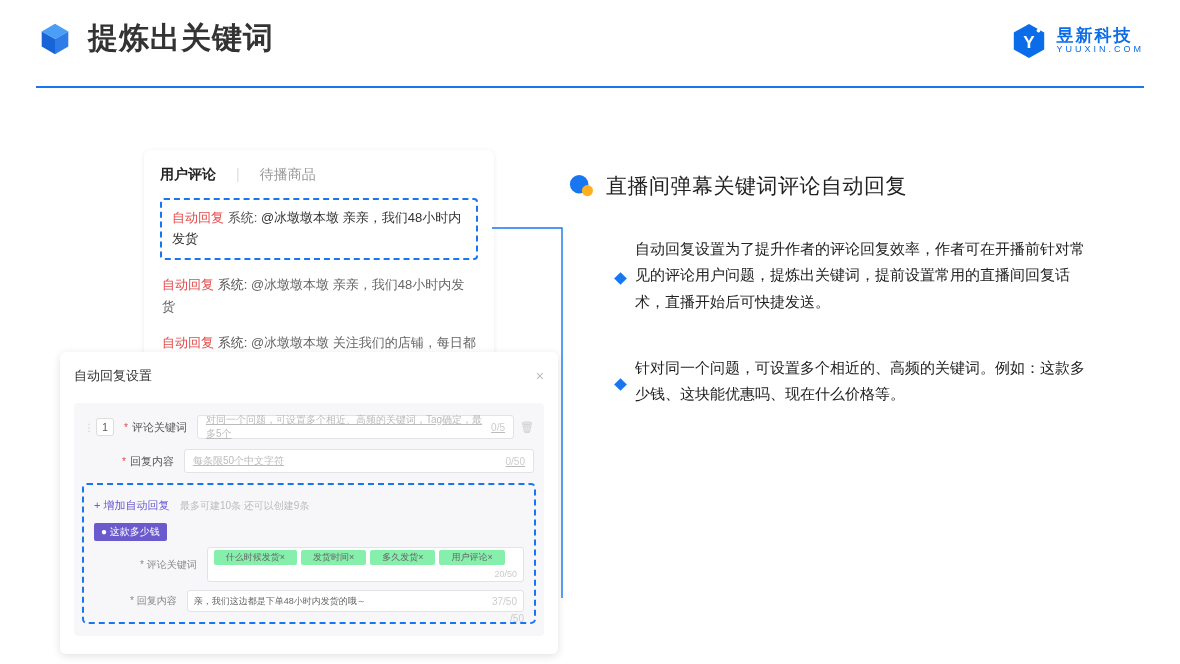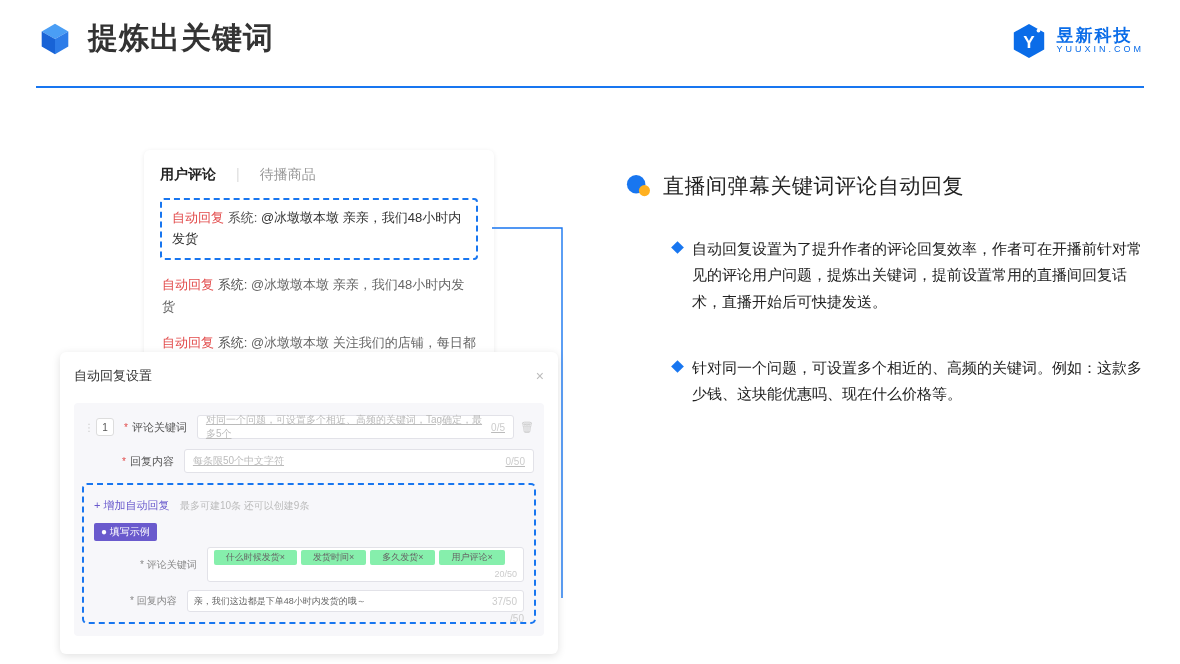--- a/index.html
+++ b/index.html
@@ -52,26 +52,26 @@
 .tag-counter { margin-left:auto; color:#ccc; font-size:9px; }
 .ex-content-row { display:flex; align-items:center; margin-left:36px; font-size:10px; }
 .ex-content-label { color:#888; margin-right:10px; }
 .ex-content-box { flex:1; background:#fff; border:1px solid #e2e2e8; border-radius:3px; height:22px; padding:0 6px; font-size:9px; color:#666; display:flex; align-items:center; justify-content:space-between; }
 .ghost-counter { position:absolute; right:20px; bottom:12px; font-size:10px; color:#ccc;margin-left:28px; }
 
 
 .connector { position:absolute; pointer-events:none; }
 
 
-.right-col { position:absolute; left:625px; top:172px; width:530px; }
+.right-col { position:absolute; left:568px; top:172px; width:530px; }
 .section-head { display:flex; align-items:center; gap:12px; margin-bottom:36px; }
 .bubble-icon { width:26px; height:24px; position:relative; }
 .section-title { font-size:21px; color:#222; font-weight:500; letter-spacing:0.5px; }
 .bullet-list { padding-left:48px; }
-.bullet-item { display:flex; align-items:flex-start; gap:10px; margin-bottom:40px; }
+.bullet-item { display:flex; align-items:center; gap:10px; margin-bottom:40px; }
 .diamond { width:9px; height:9px; background:#1876f0; transform:rotate(45deg); margin-top:7px; flex-shrink:0; }
 .bullet-text { font-size:15px; color:#222; line-height:1.75; font-weight:450; }
 </style>
 </head>
 <body>
 
 <div class="header">
   <svg class="cube-icon" viewBox="0 0 40 40">
     <polygon points="20,4 34,12 20,20 6,12" fill="#4a9ef5"></polygon>
     <polygon points="6,12 20,20 20,36 6,28" fill="#1863d6"></polygon>
@@ -145,21 +145,21 @@
           <span>每条限50个中文字符</span>
           <span class="counter">0/50</span>
         </div>
       </div>
 
       <div class="example-box">
         <div>
           <span class="add-link">+ 增加自动回复</span>
           <span class="add-hint">最多可建10条 还可以创建9条</span>
         </div>
-        <span class="example-label">● 填写示例</span>
+        <span class="example-label">● 这款多少钱</span>
         <div class="tag-row">
           <span class="req-star"></span>
           <span class="tag-field-label">* 评论关键词</span>
           <div class="tag-input-wrap">
             <span class="tag-chip">什么时候发货×</span>
             <span class="tag-chip">发货时间×</span>
             <span class="tag-chip">多久发货×</span>
             <span class="tag-chip">用户评论×</span>
             <span class="tag-counter">20/50</span>
           </div>

